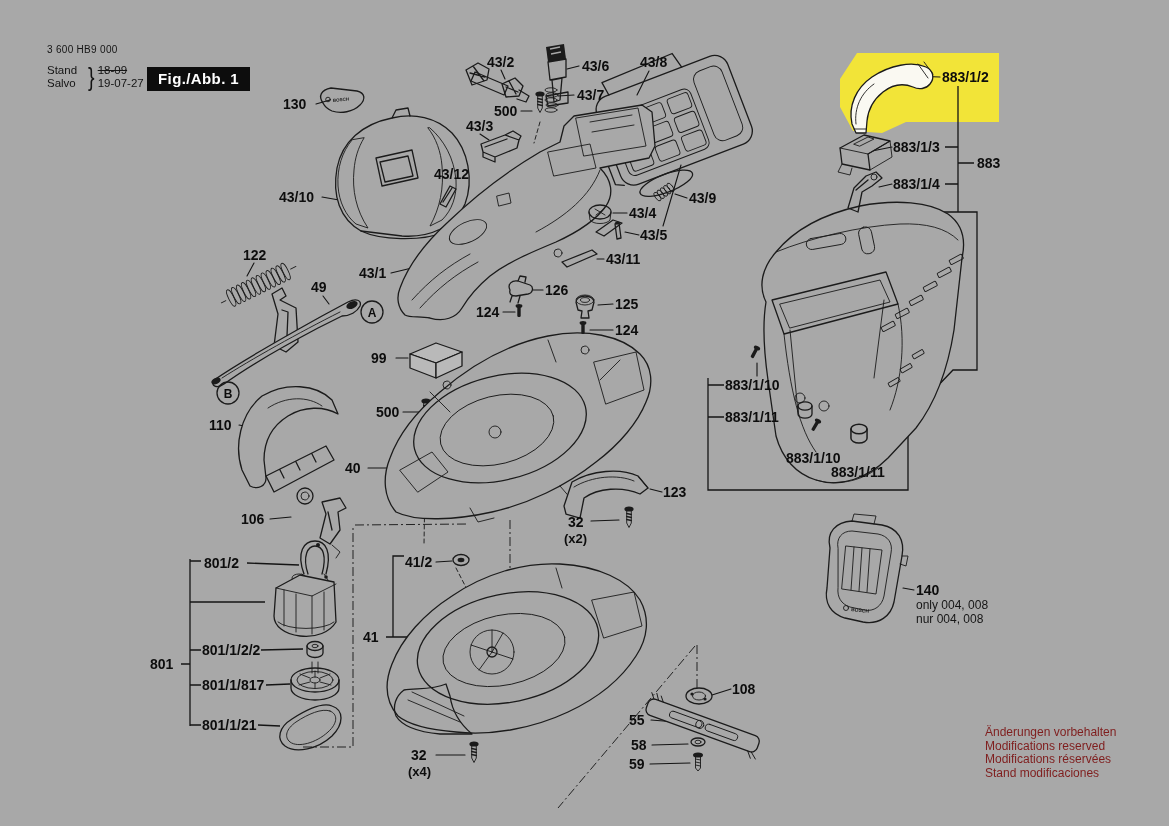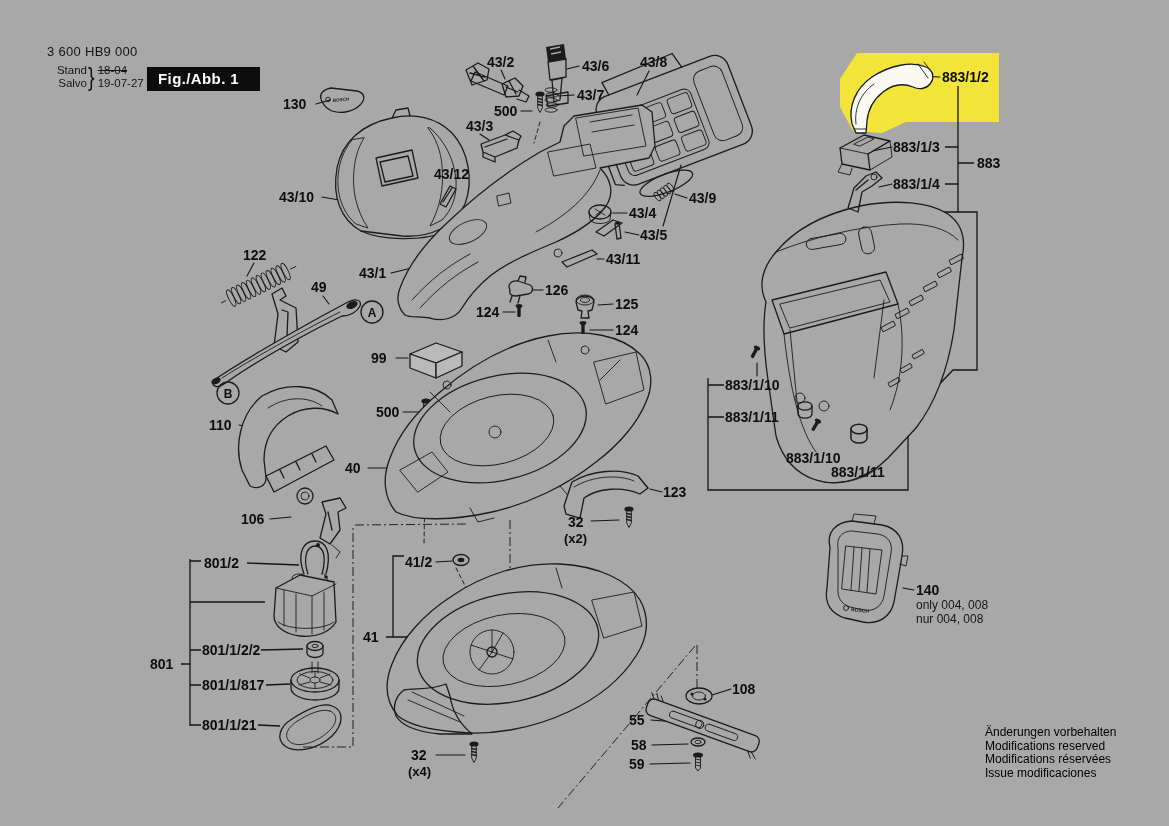--- a/index.html
+++ b/index.html
@@ -3,31 +3,31 @@
 <meta charset="utf-8">
 <style>
   html,body{margin:0;padding:0;}
   body{
     width:1169px;height:826px;position:relative;overflow:hidden;
     background:#a8a8a8;
     font-family:"Liberation Sans",sans-serif;
   }
   
   .hdr{position:absolute;color:#141414;}
-  .model{left:47px;top:44px;font-size:13px;letter-spacing:.3px;}
+  .model{left:47px;top:44px;font-size:10px;letter-spacing:.3px;}
   .standissue{left:47px;top:64px;display:flex;align-items:center;font-size:11.5px;line-height:13px;}
-  .si-labels{width:40px;text-align:right;}
+  .si-labels{width:40px;}
   .si-brace{font-size:26px;font-weight:300;transform:scaleX(.75);margin:0 2px 0 0;}
   .struck{text-decoration:line-through;}
   .figbadge{
     position:absolute;left:147px;top:67px;background:#0d0d0d;color:#ffffff;
-    font-size:15px;font-weight:bold;padding:3px 21px 4px 11px;letter-spacing:.4px;
+    font-size:15px;font-weight:bold;padding:3px 11px 4px 11px;letter-spacing:.4px;
   }
   
-  .footer{position:absolute;left:985px;top:726px;font-size:12px;line-height:13.5px;color:#000000;}
+  .footer{position:absolute;left:985px;top:726px;font-size:12px;line-height:13.5px;color:#7f1d1d;}
   
   svg{position:absolute;left:0;top:0;}
   .ink{fill:none;stroke:#1b1b1b;stroke-width:1.3;stroke-linejoin:round;stroke-linecap:round;}
   .thin{stroke-width:.9;}
   .ldr{fill:none;stroke:#141414;stroke-width:1.1;stroke-linecap:round;}
   .brk{fill:none;stroke:#141414;stroke-width:1.3;}
   .dash{stroke-dasharray:4 3;stroke-width:.9;}
   .cut{fill:none;stroke:#222222;stroke-width:1;stroke-dasharray:9 3 2 3;}
   .dark{fill:#1b1b1b;stroke:none;}
   .bgfill{fill:#a8a8a8;}
@@ -43,21 +43,21 @@
 <body>
 
 <div class="hdr model">3 600 HB9 000</div>
 <div class="hdr standissue">
   <div class="si-labels">
     <div>Stand</div>
     <div>Salvo</div>
   </div>
   <div class="si-brace">}</div>
   <div class="si-dates">
-    <div class="struck">18-04</div>
+    <div class="struck">18-09</div>
     <div>19-07-27</div>
   </div>
 </div>
 <div class="figbadge">Fig./Abb. 1</div>
 
 <svg width="1169" height="826" viewBox="0 0 1169 826">
   <defs>
     <pattern id="hatch" width="5" height="5" patternUnits="userSpaceOnUse" patternTransform="rotate(45)">
       <line x1="0" y1="0" x2="0" y2="5" stroke="#1b1b1b" stroke-width="1"></line>
     </pattern>
@@ -481,14 +481,14 @@
     <text class="callout" x="725" y="422">883/1/11</text>
     <text class="callout" x="786" y="463">883/1/10</text>
     <text class="callout" x="831" y="477">883/1/11</text>
   </g>
 </svg>
 
 <div class="footer">
   <div>Änderungen vorbehalten</div>
   <div>Modifications reserved</div>
   <div>Modifications réservées</div>
-  <div>Issue modificaciones</div>
+  <div>Stand modificaciones</div>
 </div>
 
 </body></html>

